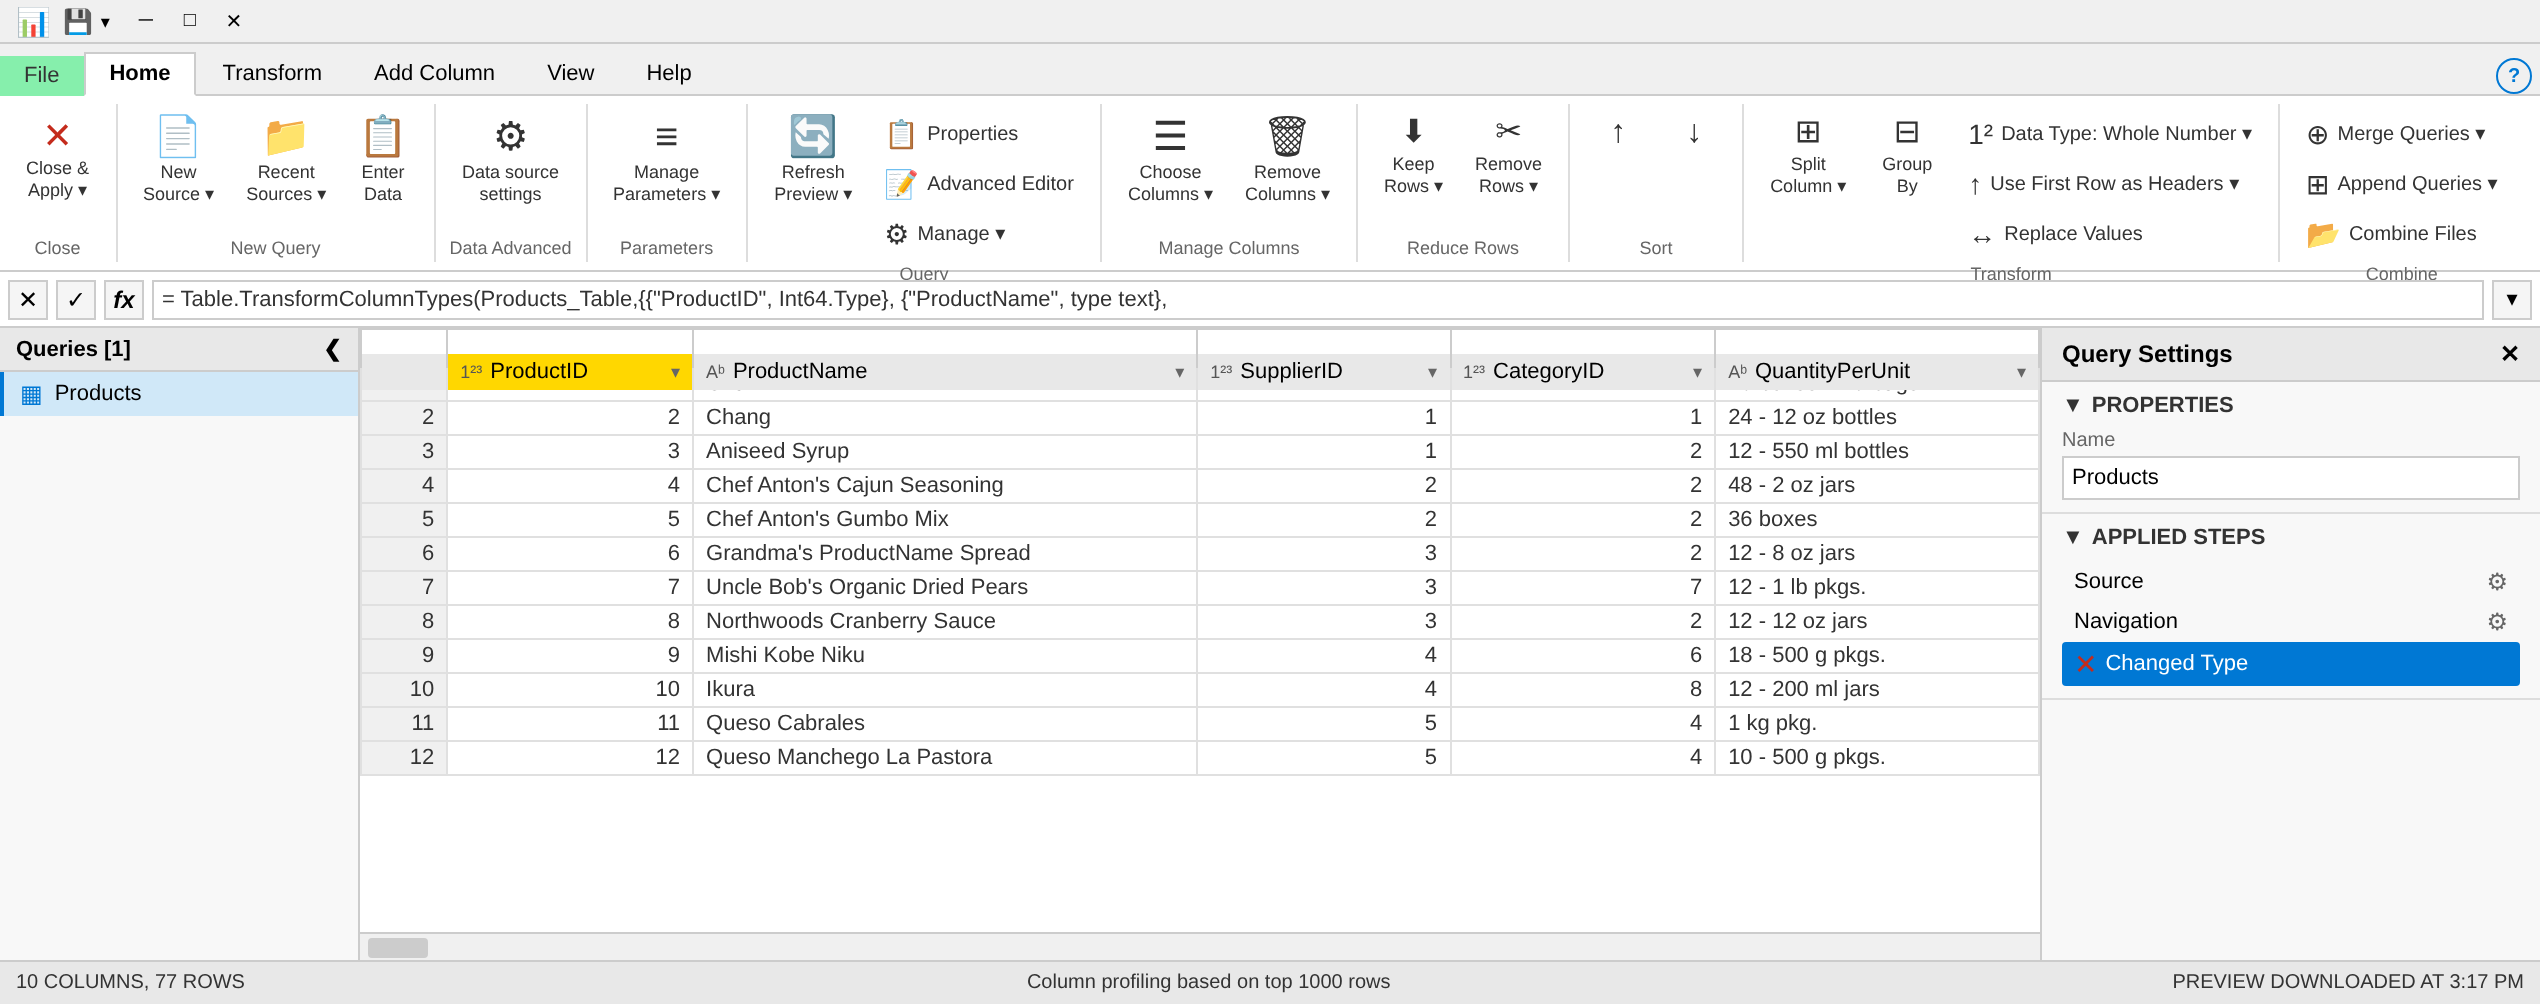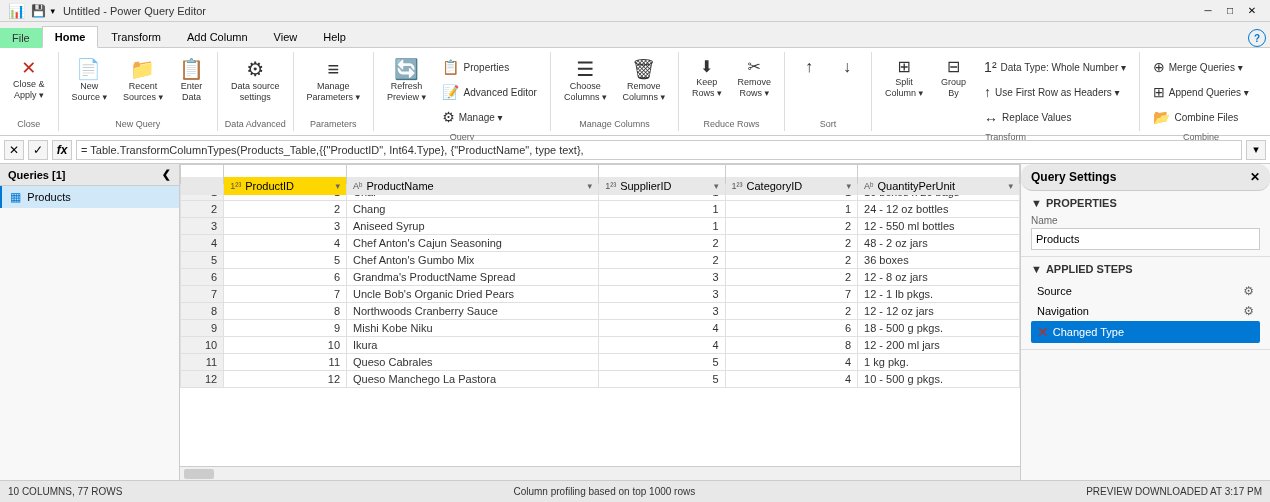--- a/index.html
+++ b/index.html
@@ -250,21 +250,20 @@
     }
     .qs-header {
       display: flex;
       justify-content: space-between;
       align-items: center;
       padding: 6px 10px;
       background: #e8e8e8;
       border-bottom: 1px solid #ccc;
       font-size: 12px;
       font-weight: 600;
-      border-radius: 12px;
     }
     .qs-section {
       padding: 6px 10px;
       border-bottom: 1px solid #ddd;
     }
     .qs-section-header {
       display: flex;
       align-items: center;
       gap: 4px;
       font-weight: 700;
@@ -321,21 +320,20 @@
       margin-right: 4px;
     }
   </style>
 </head>
 <body>
 
 <div class="title-bar">
   <span style="font-size:14px; margin-right:6px;">📊</span>
   <span style="font-size:12px; margin-right:4px;">💾</span>
   <span style="font-size:9px; margin-right:8px;">▾</span>
-  <span class="title-bar-title">Untitled - Power Query Editor</span>
   <div class="title-bar-controls">
     <button class="title-bar-btn">─</button>
     <button class="title-bar-btn">□</button>
     <button class="title-bar-btn close">✕</button>
   </div>
 </div>
 
 <div class="ribbon-tabs">
   <div class="ribbon-tab file-tab">File</div>
   <div class="ribbon-tab active">Home</div>

